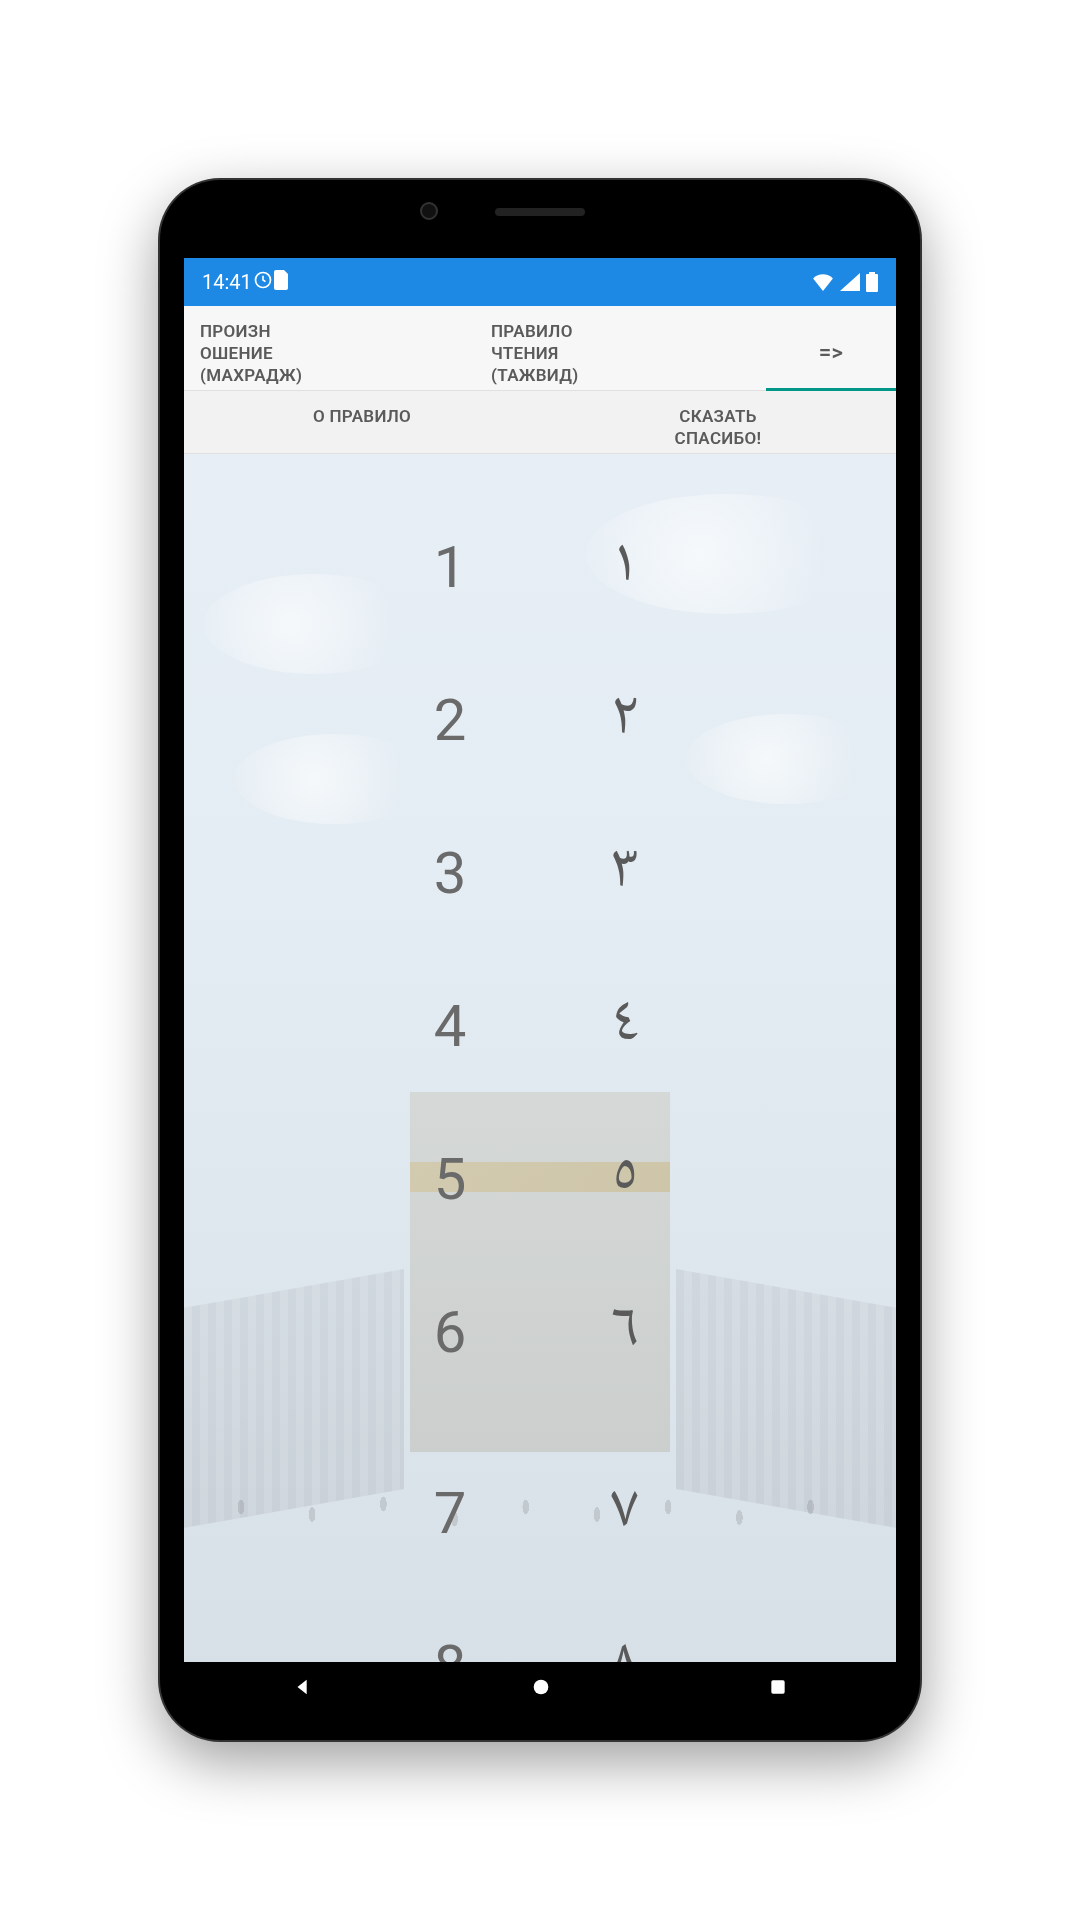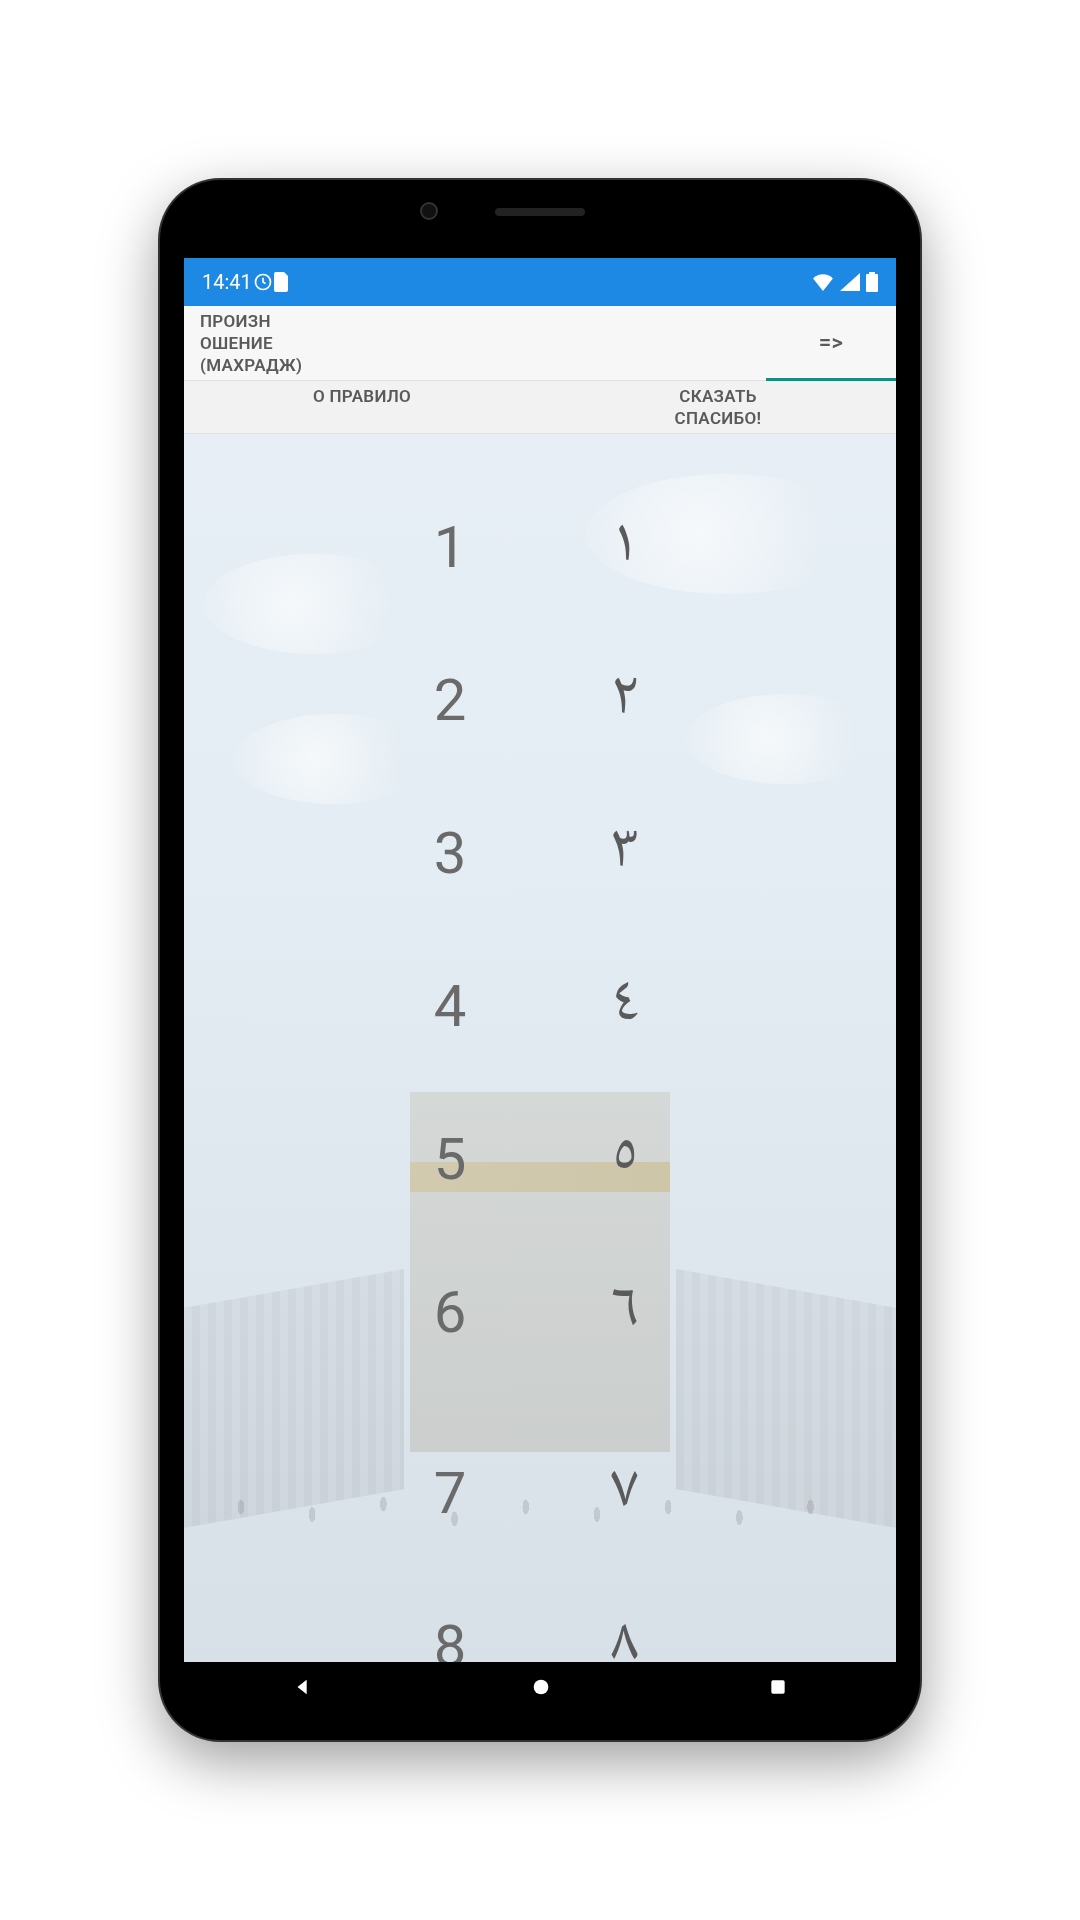--- a/index.html
+++ b/index.html
@@ -65,38 +65,39 @@
       height: 48px;
       background: #1e88e5;
       color: #fff;
       display: flex;
       align-items: center;
       justify-content: space-between;
       padding: 0 18px;
       font-size: 20px;
       font-weight: 400;
     }
-    .status-left { display: flex; align-items: center; gap: 1px; }
+    .status-left { display: flex; align-items: flex-start; gap: 1px; }
     .status-right { display: flex; align-items: center; gap: 6px; }
     .status-icon { display: inline-flex; }
     .tab-row {
       display: flex;
       background: #f7f7f7;
       border-bottom: 1px solid #e0e0e0;
     }
     .tab {
       flex: 1;
       padding: 4px 8px;
       font-size: 17px;
       font-weight: 600;
       color: #5a5a5a;
       text-align: center;
       line-height: 1.3;
       position: relative;
       letter-spacing: .3px;
+      margin-top: 10px;
     }
     .tab.active::after {
       content: "";
       position: absolute;
       left: 0; right: 0; bottom: -1px;
       height: 3px;
       background: #009688;
     }
     .tab-arrow {
       flex: 0 0 130px;
@@ -257,20 +258,23 @@
                 <path d="M3 0h6v2h2a1 1 0 0 1 1 1v16a1 1 0 0 1-1 1H1a1 1 0 0 1-1-1V3a1 1 0 0 1 1-1h2V0z"></path>
               </svg>
           </span>
         </div>
       </div>
 
       <div class="tab-row">
         <div class="tab" style="white-space:pre-line;text-align:left;padding-left:16px;"><span>ПРОИЗН
 ОШЕНИЕ
 (МАХРАДЖ)</span></div>
+        <div class="tab" style="white-space:pre-line;text-align:left;padding-left:16px;"><span>ПРАВИЛО
+ЧТЕНИЯ
+(ТАЖВИД)</span></div>
         <div class="tab tab-arrow active">
             <span>=&gt;</span>
           </div>
       </div>
 
       <div class="tab-row" style="background:#f2f2f2;">
         <div class="tab"><span>О ПРАВИЛО</span></div>
         <div class="tab" style="white-space:pre-line;text-align:center;"><span>СКАЗАТЬ
 СПАСИБО!</span></div>
       </div>

